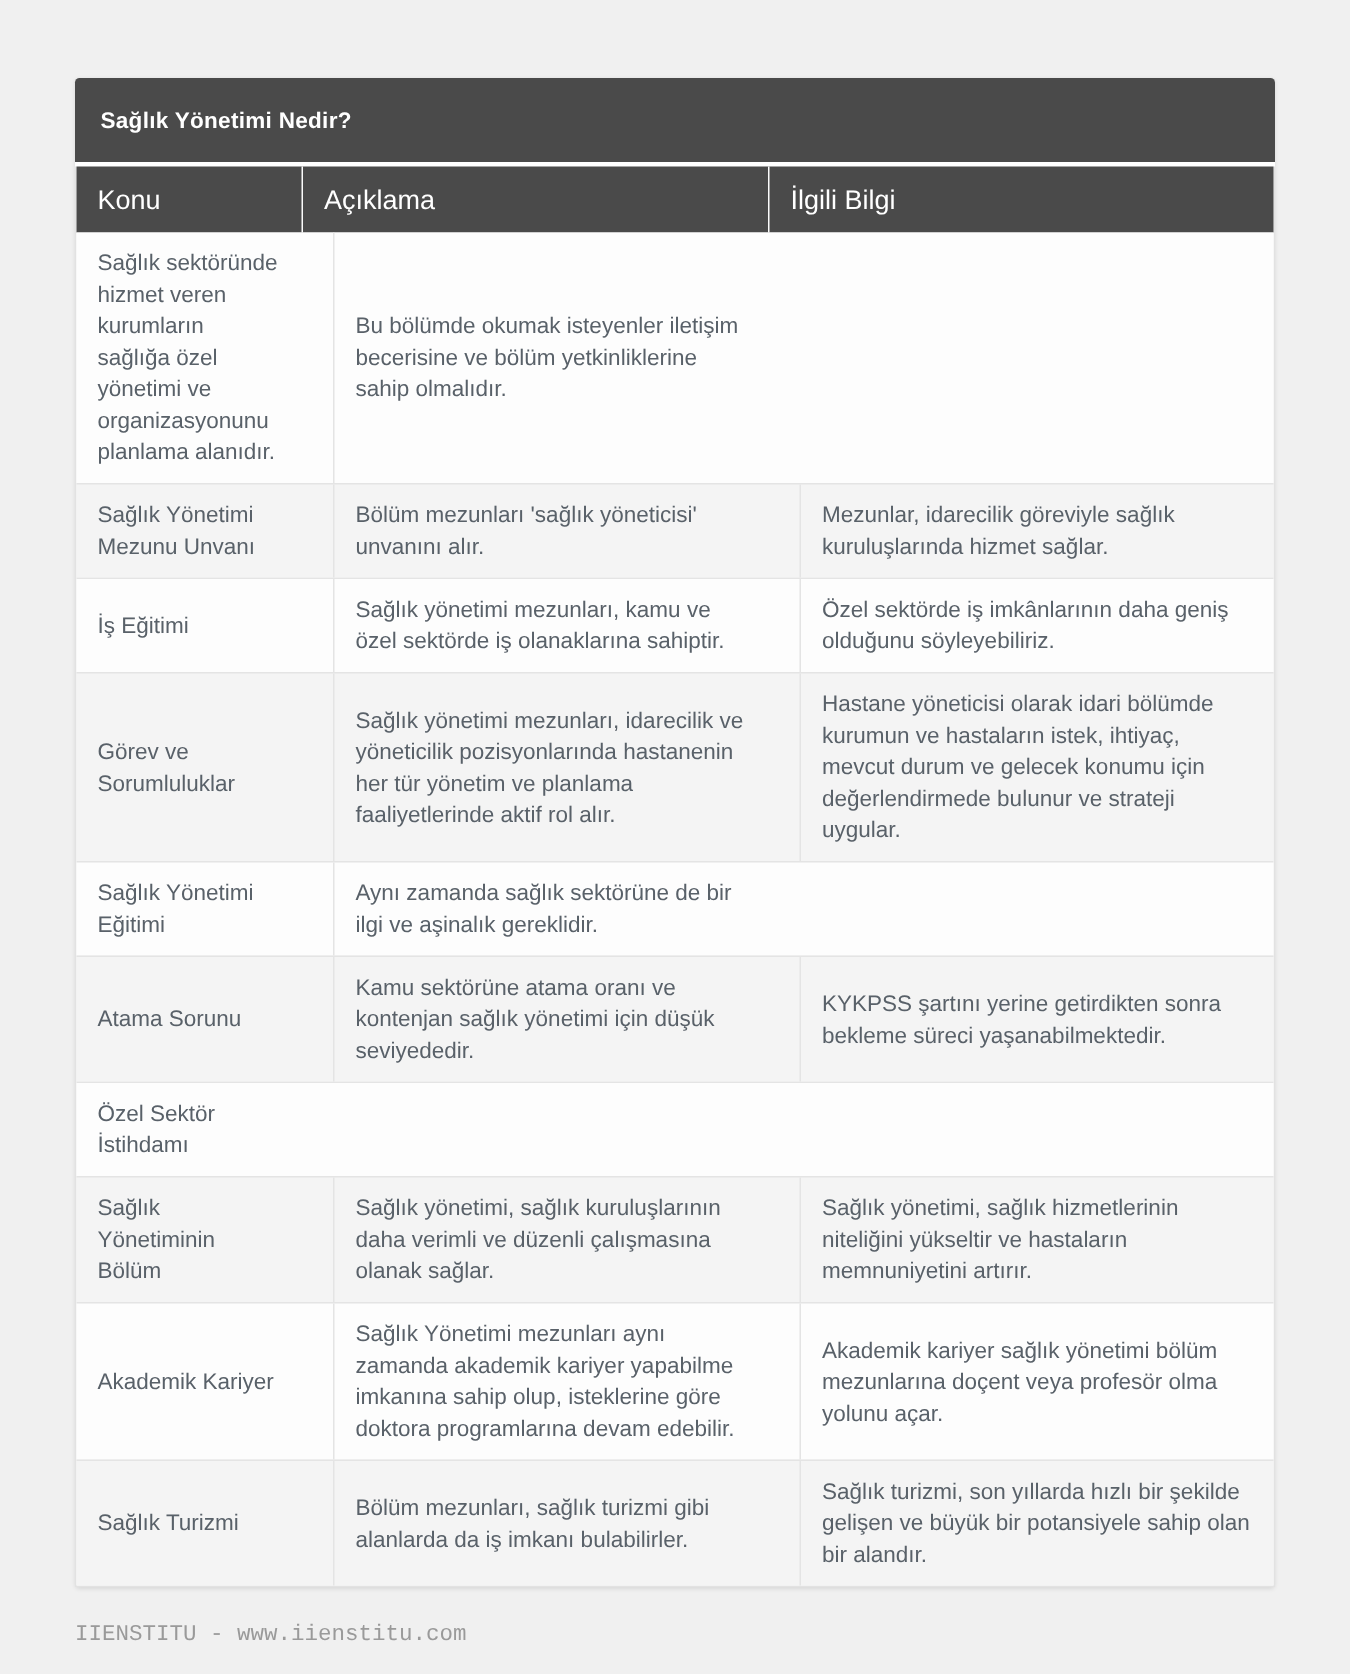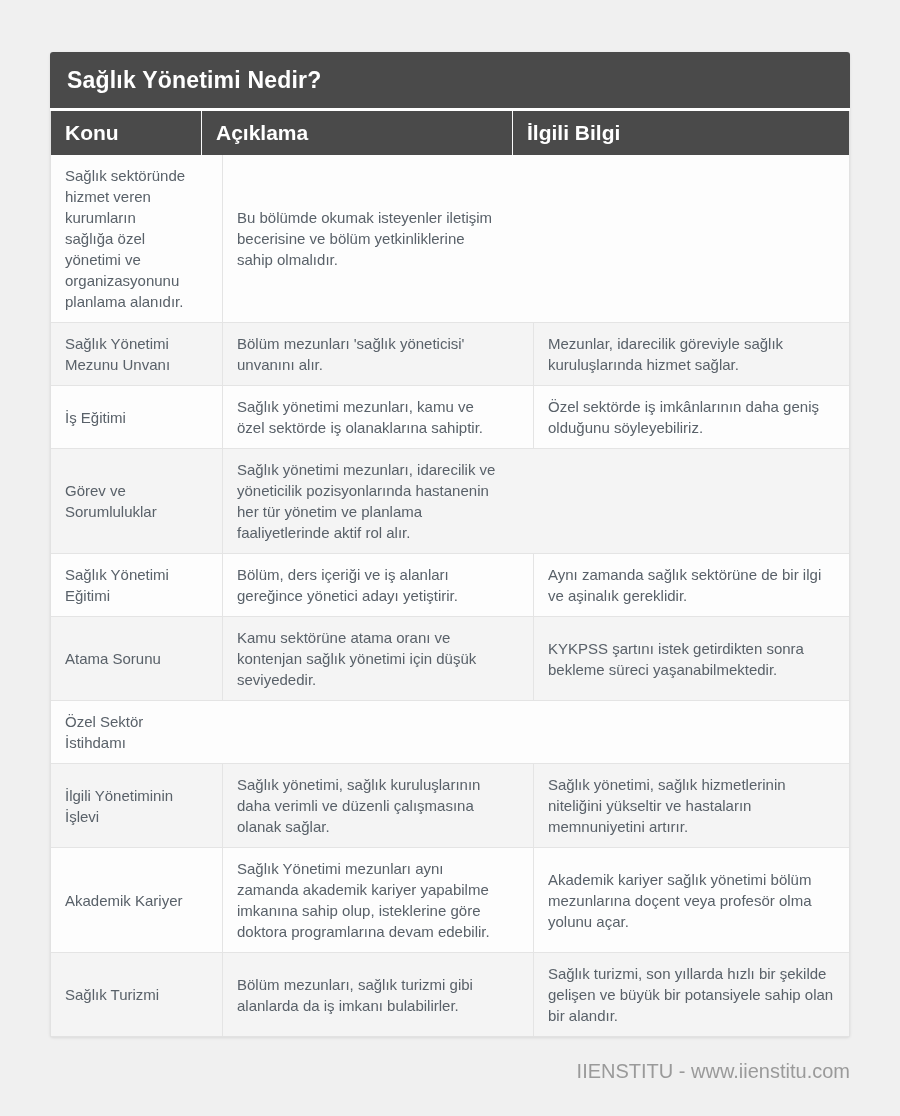--- a/index.html
+++ b/index.html
@@ -18,21 +18,21 @@
     border-radius: 3px;
     box-shadow: 0 1px 3px rgba(0,0,0,0.10);
   }
   .title-bar {
     background: #4a4a4a;
     color: #ffffff;
     height: 56px;
     display: flex;
     align-items: center;
     padding: 0 17px;
-    font-size: 23px;
+    font-size: 15px;
     font-weight: bold;
     letter-spacing: 0.2px;
     border-radius: 3px 3px 0 0;
     margin-bottom: 3px;
   }
   .table {
     border: 1px solid #e2e2e2;
     border-top: none;
   }
   .trow {
@@ -42,42 +42,43 @@
   }
   .trow.alt { background: #f4f4f4; }
   .trow + .trow { border-top: 1px solid #e4e4e4; }
   .thead-row {
     display: grid;
     grid-template-columns: 150px 311px 1fr;
     background: #4a4a4a;
   }
   .th {
     color: #ffffff;
-    font-weight: bold;
-    font-size: 21px;
+    font-weight: normal;
+    font-size: 18px;
     height: 44px;
     display: flex;
     align-items: center;
     padding: 0 14px;
   }
   .th + .th { border-left: 1px solid #fbfbfb; }
   .cell {
     display: flex;
     align-items: center;
     padding: 10px 14px;
     font-size: 15px;
     line-height: 21px;
     color: #596169;
   }
   .cell + .cell { border-left: 1px solid #e4e4e4; margin-left: 21px; }
   .footer {
-    text-align: right;
+    text-align: left;
     margin-top: 23px;
-    font-size: 20px;
+    font-size: 15px;
     color: #9a9a9a;
+    font-family: Liberation Mono, monospace;
   }
 </style>
 </head>
 <body>
 
 <div class="card">
   <div class="title-bar">
     <span>Sağlık Yönetimi Nedir?</span>
   </div>
   <div class="table">
@@ -120,55 +121,55 @@
           </div>
   </div>
 
   <div class="trow alt">
     <div class="cell">
             <span>Görev ve Sorumluluklar</span>
           </div>
     <div class="cell">
             <span>Sağlık yönetimi mezunları, idarecilik ve yöneticilik pozisyonlarında hastanenin her tür yönetim ve planlama faaliyetlerinde aktif rol alır.</span>
           </div>
+    <div class="cell">
+            <span>Hastane yöneticisi olarak idari bölümde kurumun ve hastaların istek, ihtiyaç, mevcut durum ve gelecek konumu için değerlendirmede bulunur ve strateji uygular.</span>
+          </div>
   </div>
 
   <div class="trow">
     <div class="cell">
             <span>Sağlık Yönetimi Eğitimi</span>
           </div>
     <div class="cell">
-            <span>Bölüm, ders içeriği ve iş alanları gereğince yönetici adayı yetiştirir.</span>
-          </div>
-    <div class="cell">
             <span>Aynı zamanda sağlık sektörüne de bir ilgi ve aşinalık gereklidir.</span>
           </div>
   </div>
 
   <div class="trow alt">
     <div class="cell">
             <span>Atama Sorunu</span>
           </div>
     <div class="cell">
             <span>Kamu sektörüne atama oranı ve kontenjan sağlık yönetimi için düşük seviyededir.</span>
           </div>
     <div class="cell">
-            <span>KYKPSS şartını istek getirdikten sonra bekleme süreci yaşanabilmektedir.</span>
+            <span>KYKPSS şartını yerine getirdikten sonra bekleme süreci yaşanabilmektedir.</span>
           </div>
   </div>
 
   <div class="trow">
     <div class="cell">
             <span>Özel Sektör İstihdamı</span>
           </div>
   </div>
 
   <div class="trow alt">
     <div class="cell">
-            <span>İlgili Yönetiminin İşlevi</span>
+            <span>Sağlık Yönetiminin Bölüm</span>
           </div>
     <div class="cell">
             <span>Sağlık yönetimi, sağlık kuruluşlarının daha verimli ve düzenli çalışmasına olanak sağlar.</span>
           </div>
     <div class="cell">
             <span>Sağlık yönetimi, sağlık hizmetlerinin niteliğini yükseltir ve hastaların memnuniyetini artırır.</span>
           </div>
   </div>
 
   <div class="trow">

